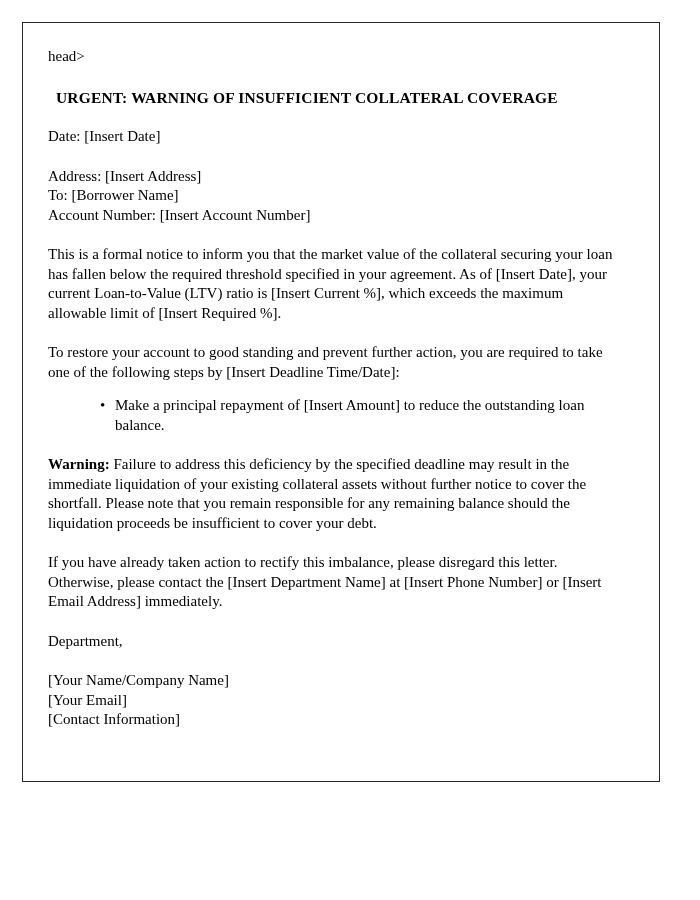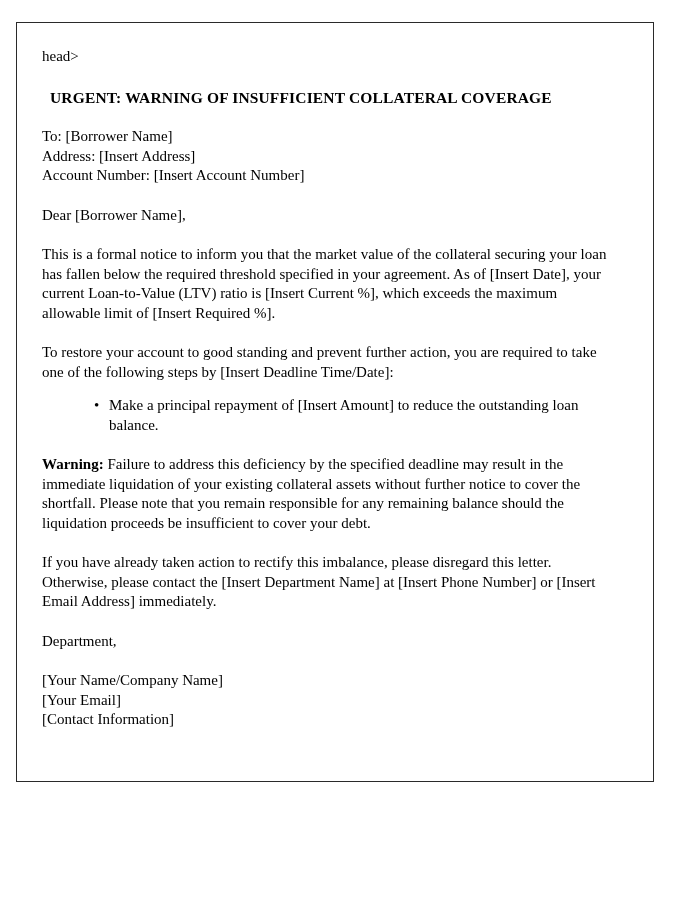--- a/index.html
+++ b/index.html
@@ -11,21 +11,21 @@
   body {
     width: 700px;
     height: 900px;
     overflow: hidden;
     font-family: "Liberation Serif", "DejaVu Serif", serif;
     color: #000000;
   }
 
   .page-frame {
     position: absolute;
-    left: 16px;
+    left: 22px;
     top: 22px;
     width: 638px;
     height: 760px;
     box-sizing: border-box;
     border: 1.5px solid #2a2a2a;
     background: #ffffff;
   }
 
   .doc-body {
     box-sizing: border-box;
@@ -93,28 +93,28 @@
 </head>
 <body>
 
 <div class="page-frame">
   <div class="doc-body">
 
     <p class="artifact-line">head&gt;</p>
 
     <h1 class="doc-title">URGENT: WARNING OF INSUFFICIENT COLLATERAL COVERAGE</h1>
 
+    <p class="para">Date: [Insert Date]</p>
 
     <div class="addr-block">
+      <div>Address: [Insert Address]</div>
       <div>To: [Borrower Name]</div>
-      <div>Address: [Insert Address]</div>
       <div>Account Number: [Insert Account Number]</div>
     </div>
 
-    <p class="para">Dear [Borrower Name],</p>
 
     <p class="para">This is a formal notice to inform you that the market value of the collateral securing your loan has fallen below the required threshold specified in your agreement. As of [Insert Date], your current Loan-to-Value (LTV) ratio is [Insert Current %], which exceeds the maximum allowable limit of [Insert Required %].</p>
 
     <p class="para">To restore your account to good standing and prevent further action, you are required to take one of the following steps by [Insert Deadline Time/Date]:</p>
 
     <ul class="steps-list">
       <li>Make a principal repayment of [Insert Amount] to reduce the outstanding loan balance.</li>
     </ul>
 
     <p class="para"><span class="bold-lead">Warning:</span><span> Failure to address this deficiency by the specified deadline may result in the immediate liquidation of your existing collateral assets without further notice to cover the shortfall. Please note that you remain responsible for any remaining balance should the liquidation proceeds be insufficient to cover your debt.</span></p>

